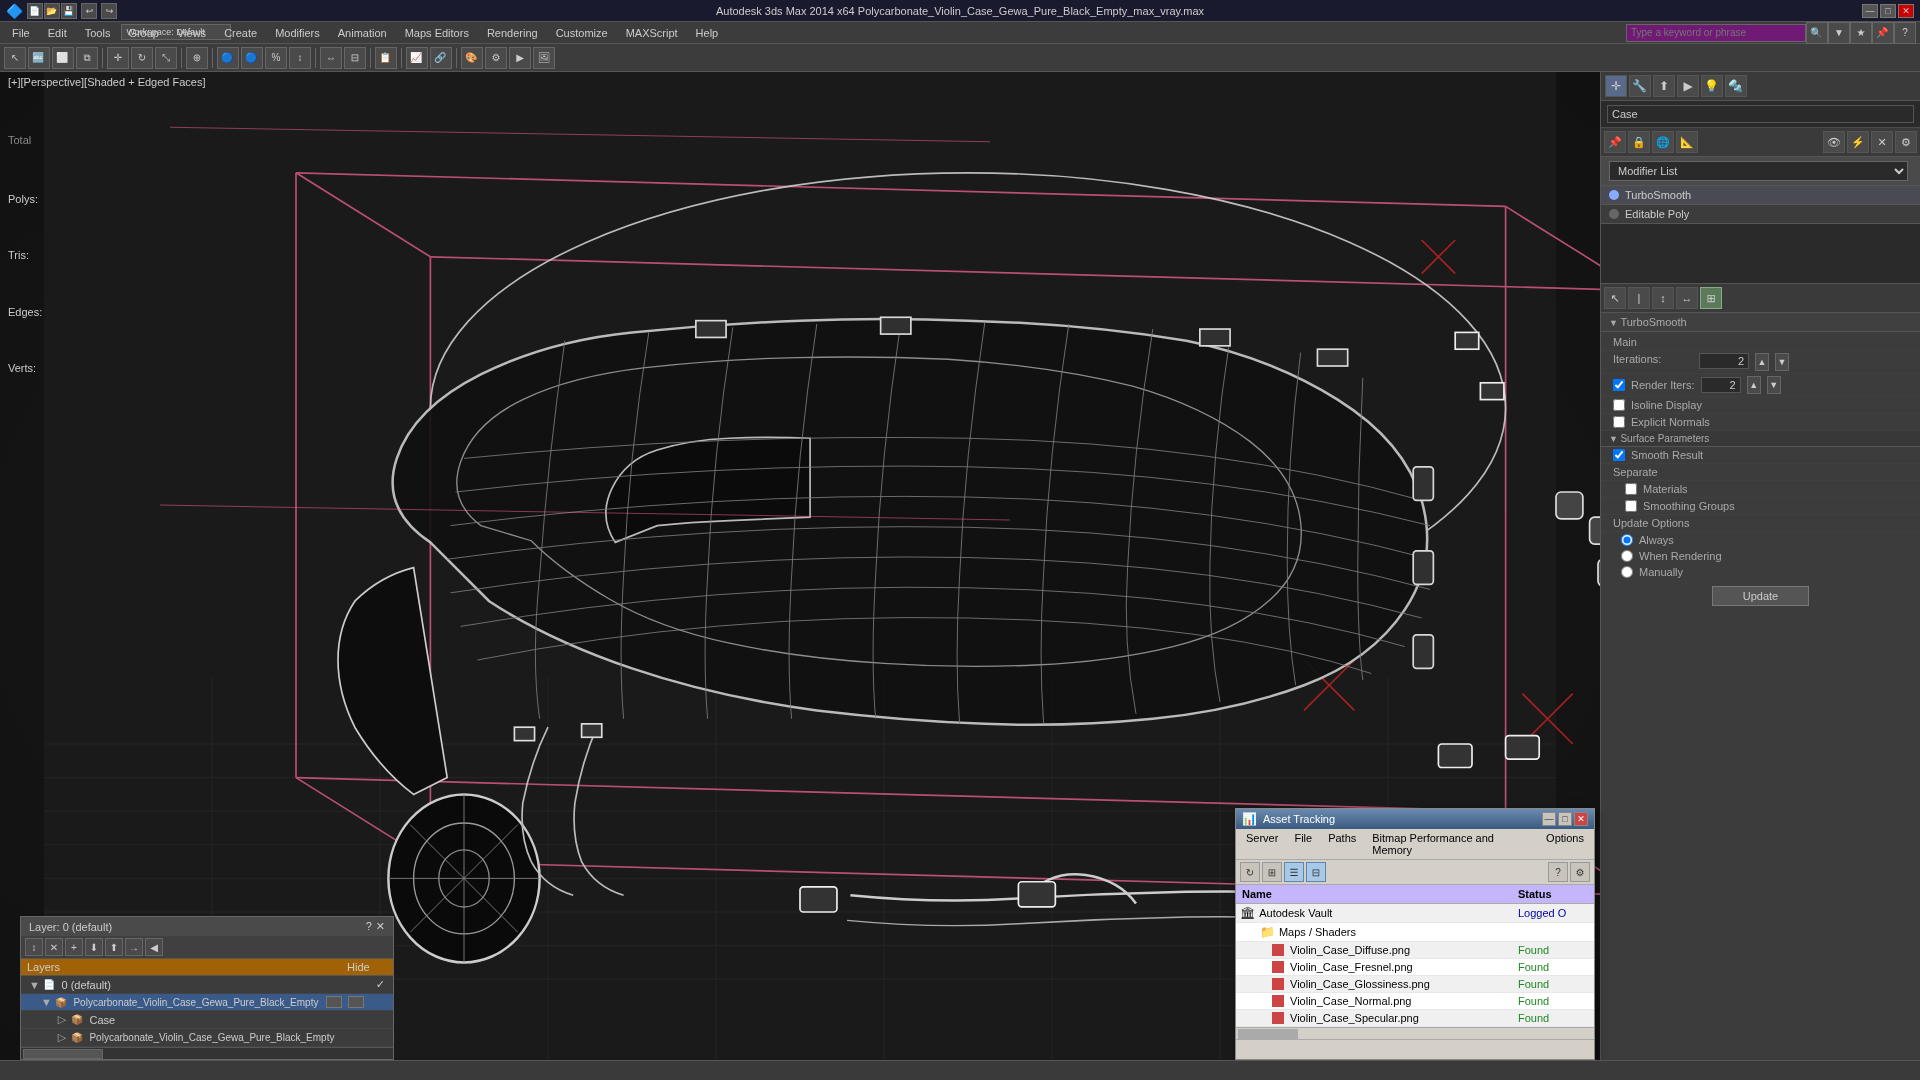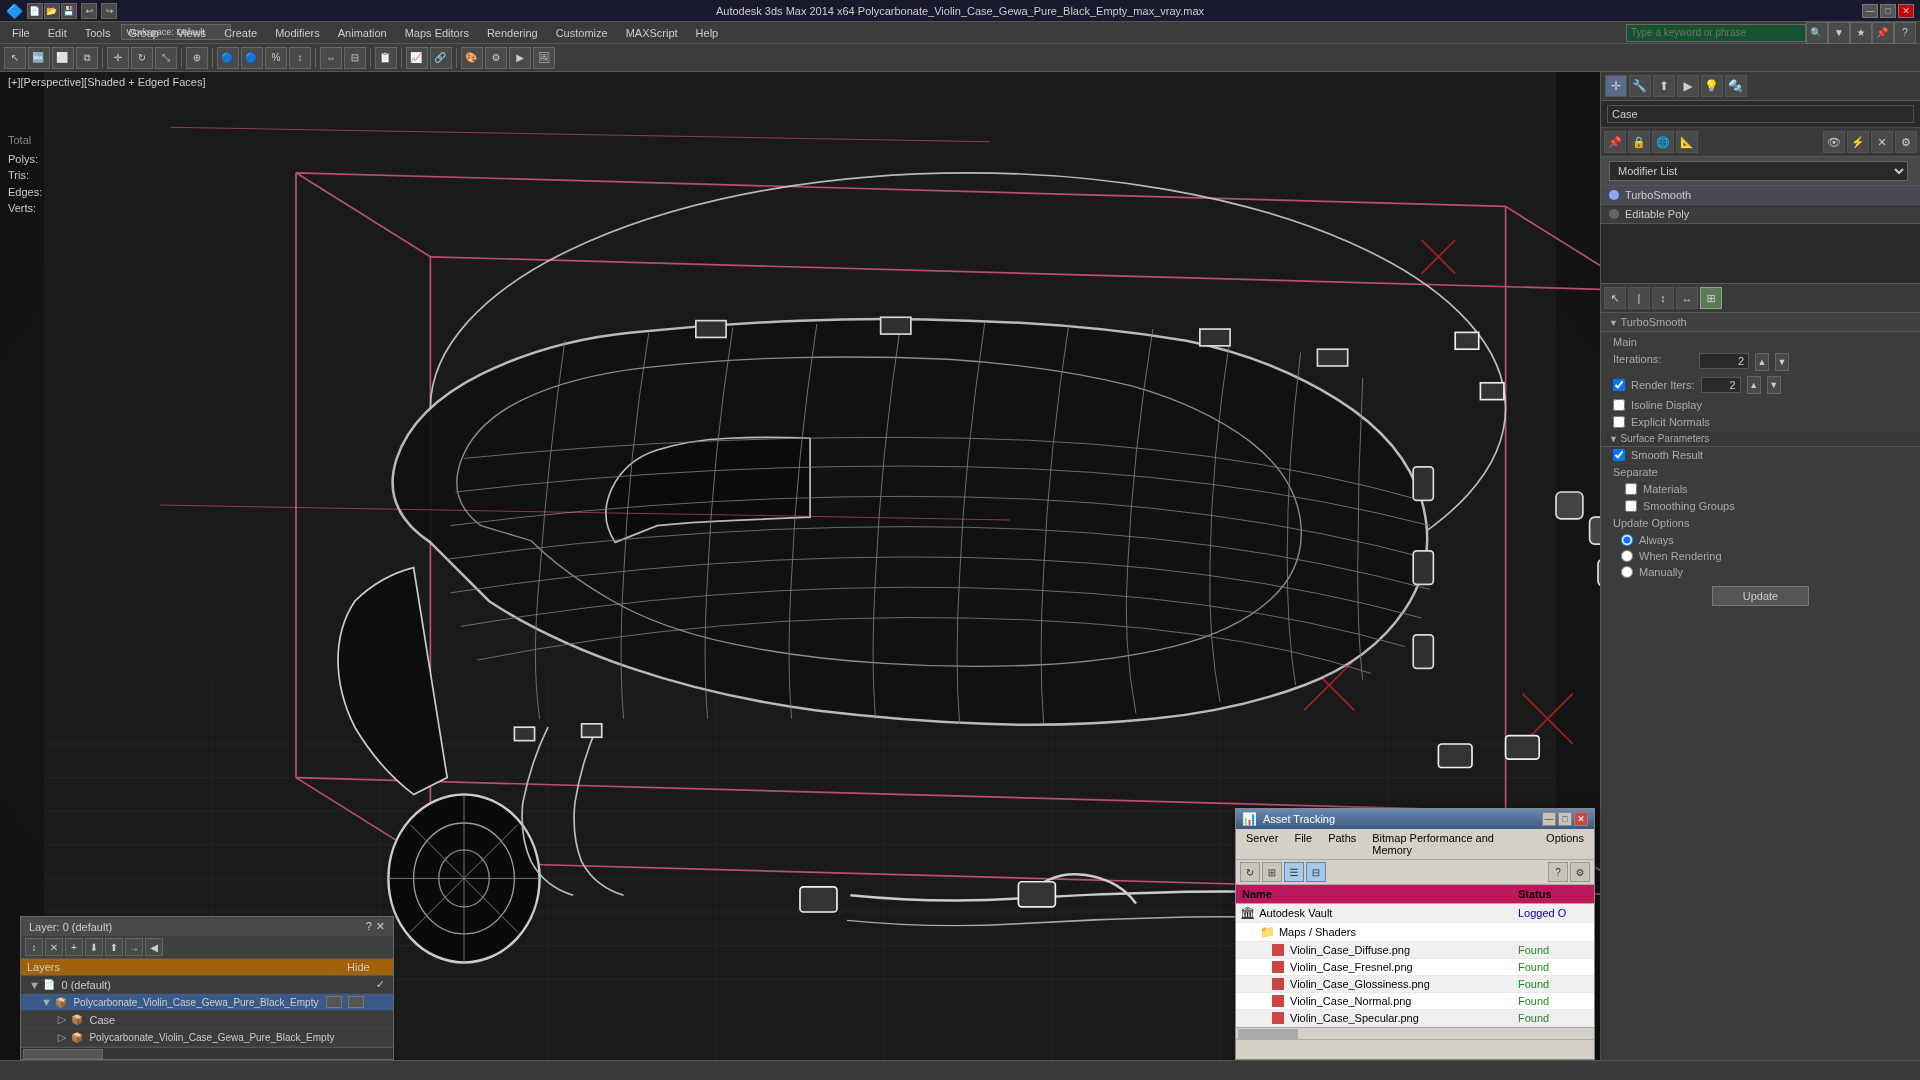--- a/index.html
+++ b/index.html
@@ -91,21 +91,21 @@
       margin: 0 2px;
     }
     #search-bar {
       margin-left: auto;
       display: flex;
       align-items: center;
     }
     #search-input {
       width: 180px;
       height: 18px;
-      background: #14532d;
+      background: #701a75;
       border: 1px solid #666;
       color: #ccc;
       font-size: 10px;
       padding: 0 4px;
     }
 
     
     #viewport-area {
       position: absolute;
       top: 72px;
@@ -134,21 +134,21 @@
 
     
     #stats {
       position: absolute;
       top: 60px;
       left: 8px;
       color: #cccccc;
       font-size: 11px;
       line-height: 1.5;
     }
-    #stats .label { display: inline-block; width: 50px; }
+    #stats .label { display: inline-block; width: 50px; margin-top: 40px; }
 
     
     #right-panel {
       position: absolute;
       top: 72px;
       right: 0;
       width: 320px;
       bottom: 0;
       background: #3c3c3c;
       border-left: 1px solid #555;
@@ -403,21 +403,21 @@
     }
     .at-tb-btn.active {
       background: #a8c8e8;
       border-color: #5a8ab0;
     }
     #at-content {
       background: #ffffff;
     }
     #at-col-header {
       display: flex;
-      background: #be185d;
+      background: #c4b5fd;
       border-bottom: 1px solid #aaa;
       padding: 2px 0;
     }
     .at-col-name {
       flex: 1;
       padding: 1px 6px;
       font-size: 11px;
       color: #000;
       font-weight: bold;
     }

